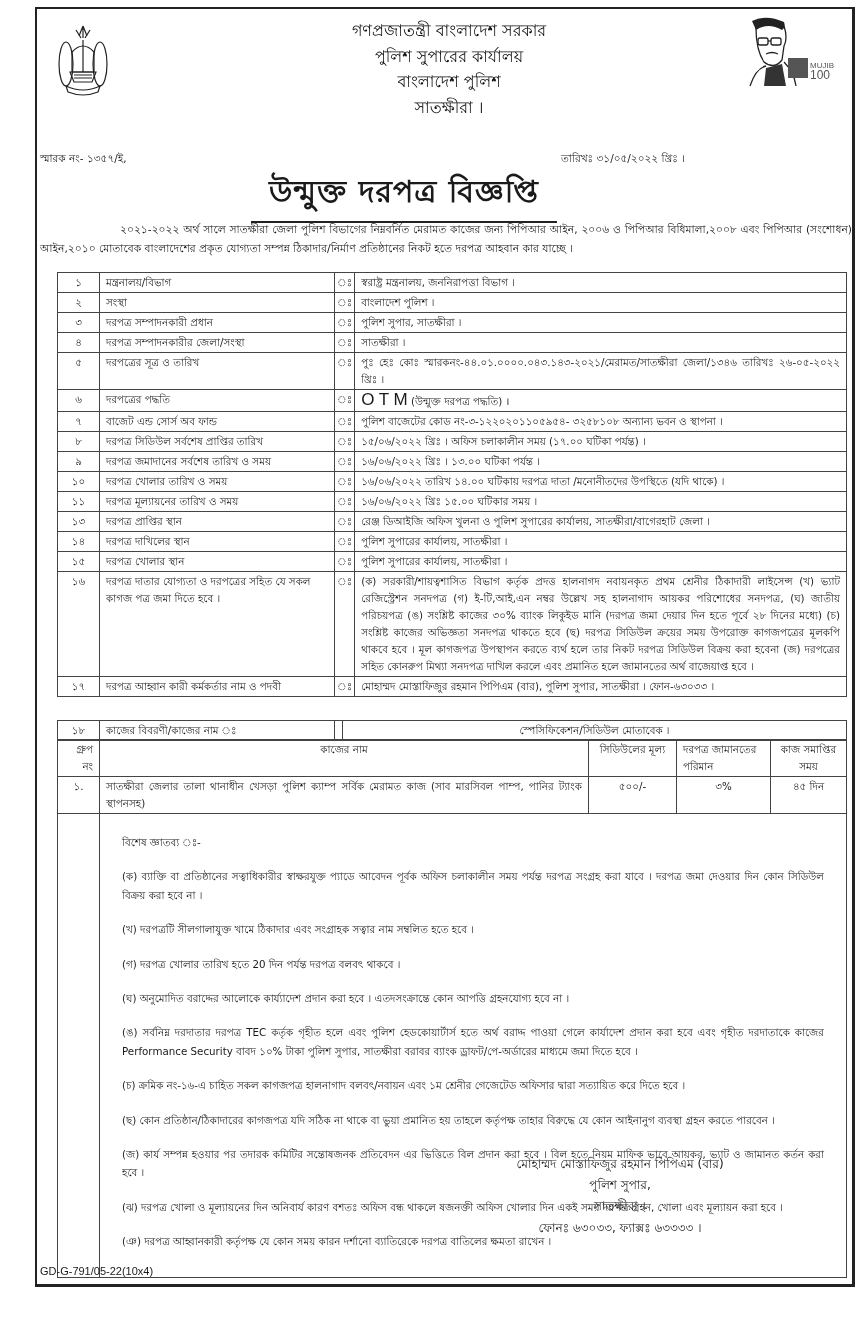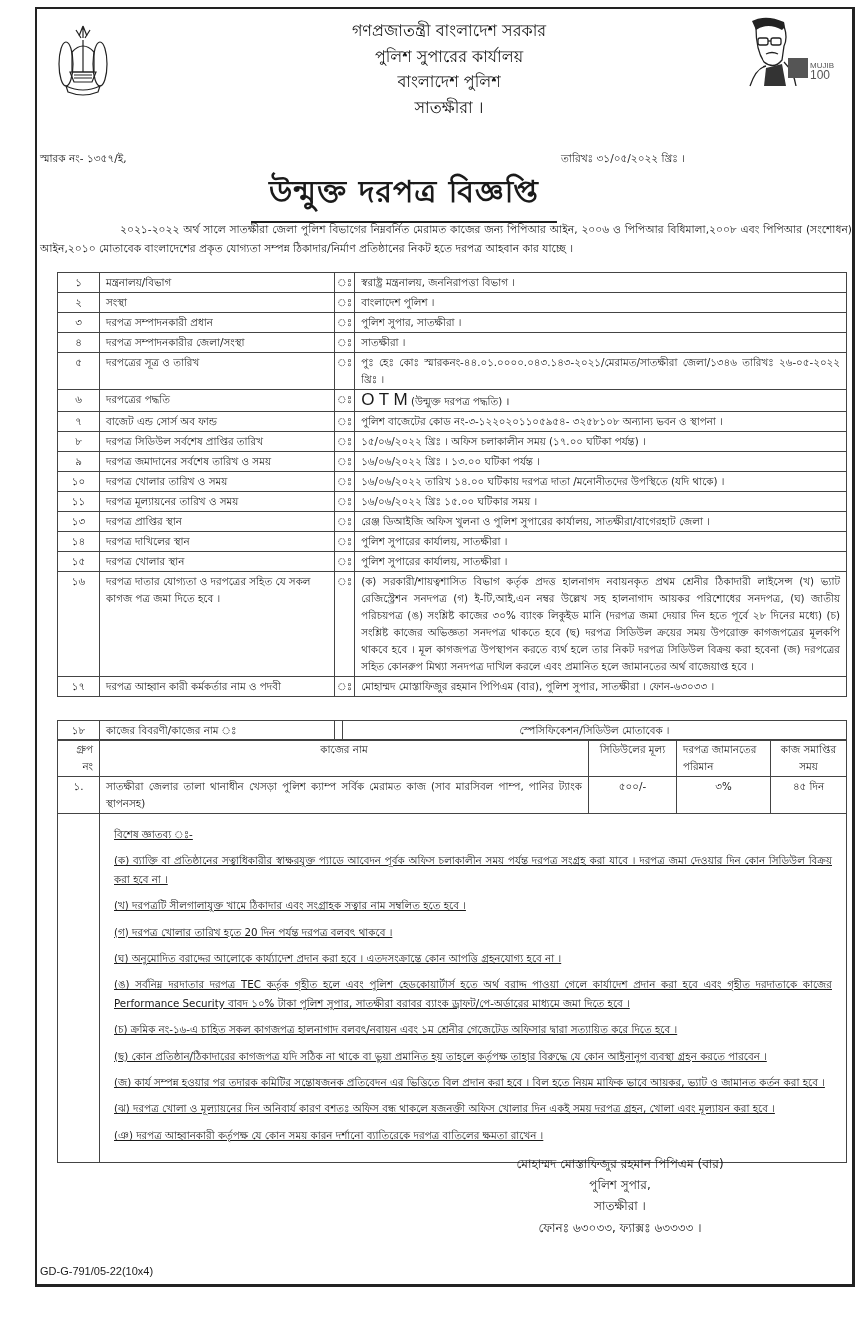--- a/index.html
+++ b/index.html
@@ -17,21 +17,21 @@
   .title span { display:inline-block; font-size:30px; font-weight:bold; padding:0 18px 2px; border-bottom:2px solid #222; letter-spacing:1px; }
   .intro { position:absolute; left:40px; width:812px; top:220px; font-size:10.7px; line-height:19px; text-align:justify; text-indent:80px; }
   table { border-collapse:collapse; position:absolute; left:57px; width:790px; font-size:10.3px; }
   td { border:1px solid #444; padding:1px 6px; vertical-align:top; line-height:17px; }
   .t1 { top:272px; }
   .c-num { width:29px; text-align:center; }
   .c-label { width:222px; }
   .c-colon { width:3px; text-align:center; padding:1px 2px; }
   .justify { text-align:justify; }
   .t2 { top:737px; }
-  .notes p { margin:8px; line-height:18.4px; text-align:justify;text-decoration:underline; }
+  .notes p { margin:16px; line-height:18.4px; text-align:justify; }
   .signature { position:absolute; left:470px; width:300px; top:1154px; text-align:center; font-size:12px; line-height:21.2px; }
   .code { position:absolute; left:40px; top:1265px; font-family:"Liberation Sans", sans-serif; font-size:11px; }
   .en { font-family:Liberation Sans, sans-serif; font-size:17px; }
 </style>
 </head>
 <body>
 
 <div class="frame"></div>
 
 <svg class="logo-left" viewBox="0 0 62 80">

